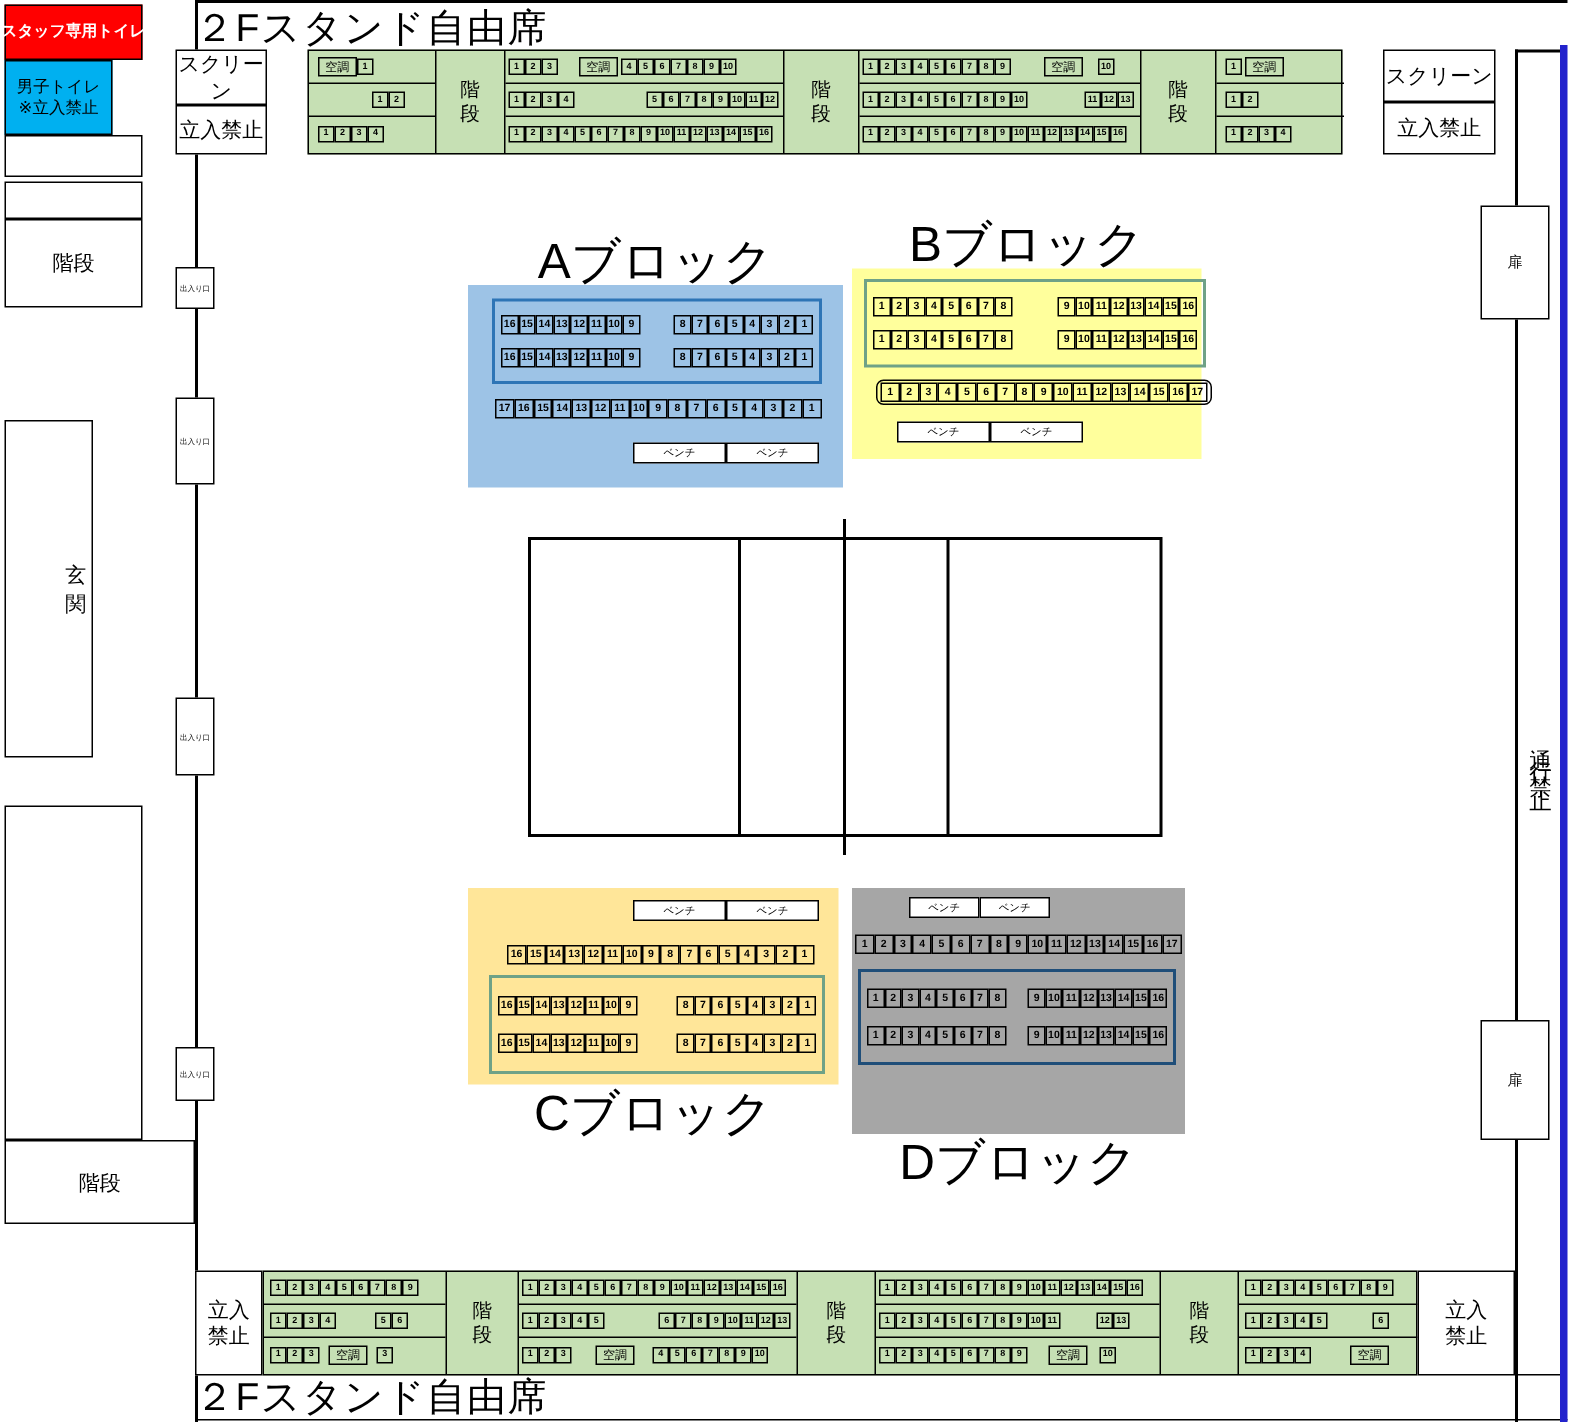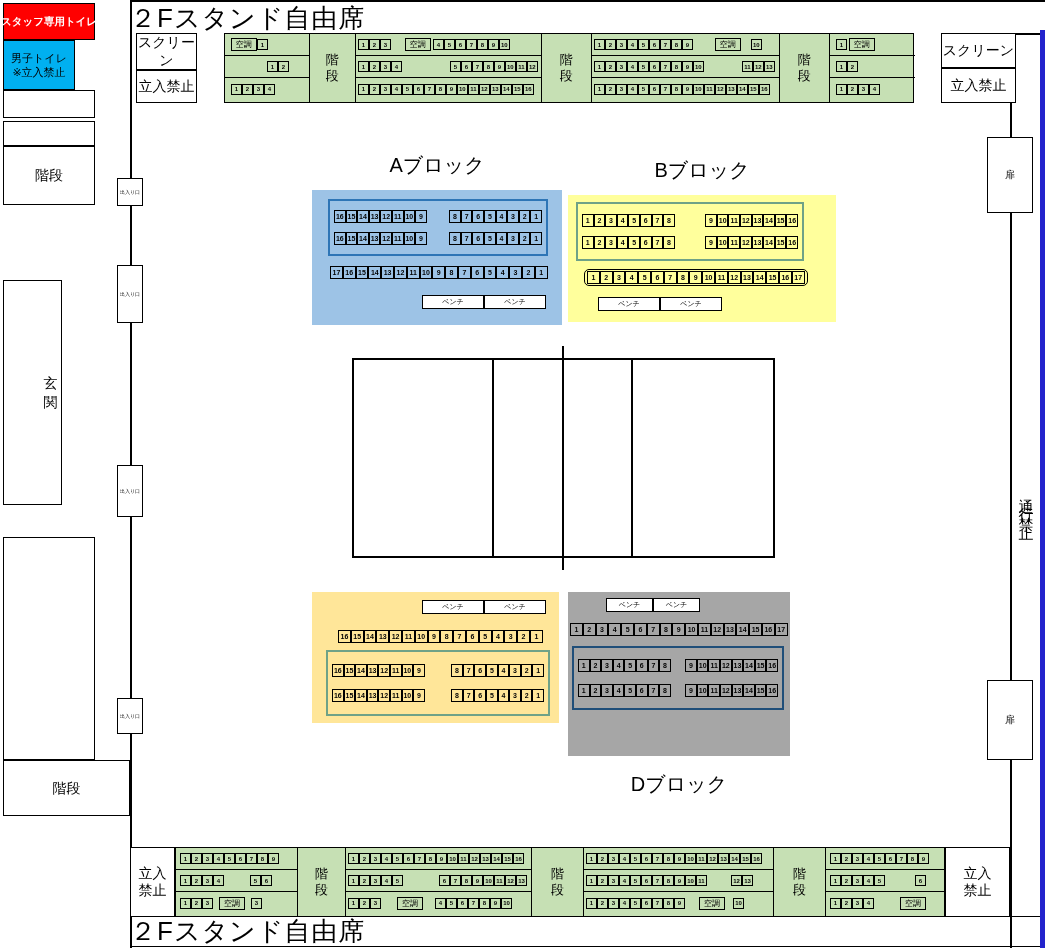--- a/index.html
+++ b/index.html
@@ -36,21 +36,21 @@
   .srow.sep{border-bottom:1px solid #000;}
   .scell{box-sizing:border-box;flex:none;width:11px;height:11px;border:1px solid #000;
        font-size:6px;font-weight:bold;display:flex;align-items:center;justify-content:center;}
   .gap{flex:none;height:1px;}
   .ac{box-sizing:border-box;flex:none;min-width:26px;height:13px;border:1px solid #000;
        font-size:8px;display:flex;align-items:center;justify-content:center;padding:0 1px;}
   .stairs{display:flex;align-items:center;justify-content:center;font-size:13px;
        white-space:pre-line;text-align:center;line-height:1.2;}
   
   .block{position:absolute;box-sizing:border-box;}
-  .btitle{position:absolute;left:0;right:0;text-align:center;font-size:20px;}
+  .btitle{position:absolute;left:0;right:0;text-align:center;font-size:33px;}
   .btitle.above{top:-38px;}
   .btitle.below{bottom:-42px;}
   .bbox{position:absolute;box-sizing:border-box;border:2px solid #000;
        display:flex;flex-direction:column;justify-content:space-evenly;padding:0 4px;}
   .brow{display:flex;justify-content:space-between;}
   .grp{display:flex;}
   .bcell{box-sizing:border-box;flex:none;width:11.6px;height:13px;border:1px solid #000;
        font-size:7px;font-weight:bold;display:flex;align-items:center;justify-content:center;}
   .lrow{position:absolute;display:flex;}
   .lrow .bcell{width:12.8px;}
@@ -114,21 +114,21 @@
     </div>
 
   <div class="doorbox" style="left:987px;top:137px;width:46px;height:76px;">
     <span>扉</span>
     </div>
   <div class="doorbox" style="left:987px;top:680px;width:46px;height:80px;">
     <span>扉</span>
     </div>
   <div class="vert-label" style="left:1011px;top:420px;width:29px;height:170px;">通行禁止</div>
 
-  <div class="strip" style="left:136px;top:33px;width:880px;height:70px;gap:27px;">
+  <div class="strip" style="left:117px;top:33px;width:880px;height:70px;gap:27px;">
     <div class="labcol" style="width:85px;">
       <div class="labcell">スクリーン</div>
       <div class="labcell">立入禁止</div>
     </div>
     <div class="strip-green" id="top-green" style="width:690px;">
         <div class="sec" style="width: 85px;">
           <div class="srow sep">
             <span class="gap" style="width: 4px;"></span>
             <span class="ac">空調</span>
             <span class="scell">1</span>
@@ -538,21 +538,21 @@
           <span class="bcell">4</span>
           <span class="bcell">3</span>
           <span class="bcell">2</span>
           <span class="bcell">1</span>
         </div>
         <div class="bench" style="left: 110px; top: 105px;">
           <span class="bencell" style="width: 62px;">ベンチ</span>
           <span class="bencell" style="width: 62px;">ベンチ</span>
         </div>
       </div>
-      <div class="block" style="left: 568px; top: 195px; width: 268px; height: 127px; background: rgb(255, 255, 156);">
+      <div class="block" style="left: 568px; top: 179px; width: 233px; height: 127px; background: rgb(255, 255, 156);">
         <div class="btitle above">Bブロック</div>
         <div class="bbox" style="left: 8px; top: 7px; width: 228px; height: 59px; border-color: rgb(111, 162, 135);">
           <div class="brow">
             <span class="grp">
               <span class="bcell">1</span>
               <span class="bcell">2</span>
               <span class="bcell">3</span>
               <span class="bcell">4</span>
               <span class="bcell">5</span>
               <span class="bcell">6</span>
@@ -611,20 +611,21 @@
           <span class="bcell">15</span>
           <span class="bcell">16</span>
           <span class="bcell">17</span>
         </div>
         <div class="bench" style="left: 30px; top: 102px;">
           <span class="bencell" style="width: 62px;">ベンチ</span>
           <span class="bencell" style="width: 62px;">ベンチ</span>
         </div>
       </div>
       <div class="block" style="left: 312px; top: 592px; width: 247px; height: 131px; background: rgb(255, 230, 153);">
+        <div class="btitle below">Cブロック</div>
         <div class="bbox" style="left: 14px; top: 58px; width: 224px; height: 66px; border-color: rgb(111, 162, 135);">
           <div class="brow">
             <span class="grp">
               <span class="bcell">16</span>
               <span class="bcell">15</span>
               <span class="bcell">14</span>
               <span class="bcell">13</span>
               <span class="bcell">12</span>
               <span class="bcell">11</span>
               <span class="bcell">10</span>

